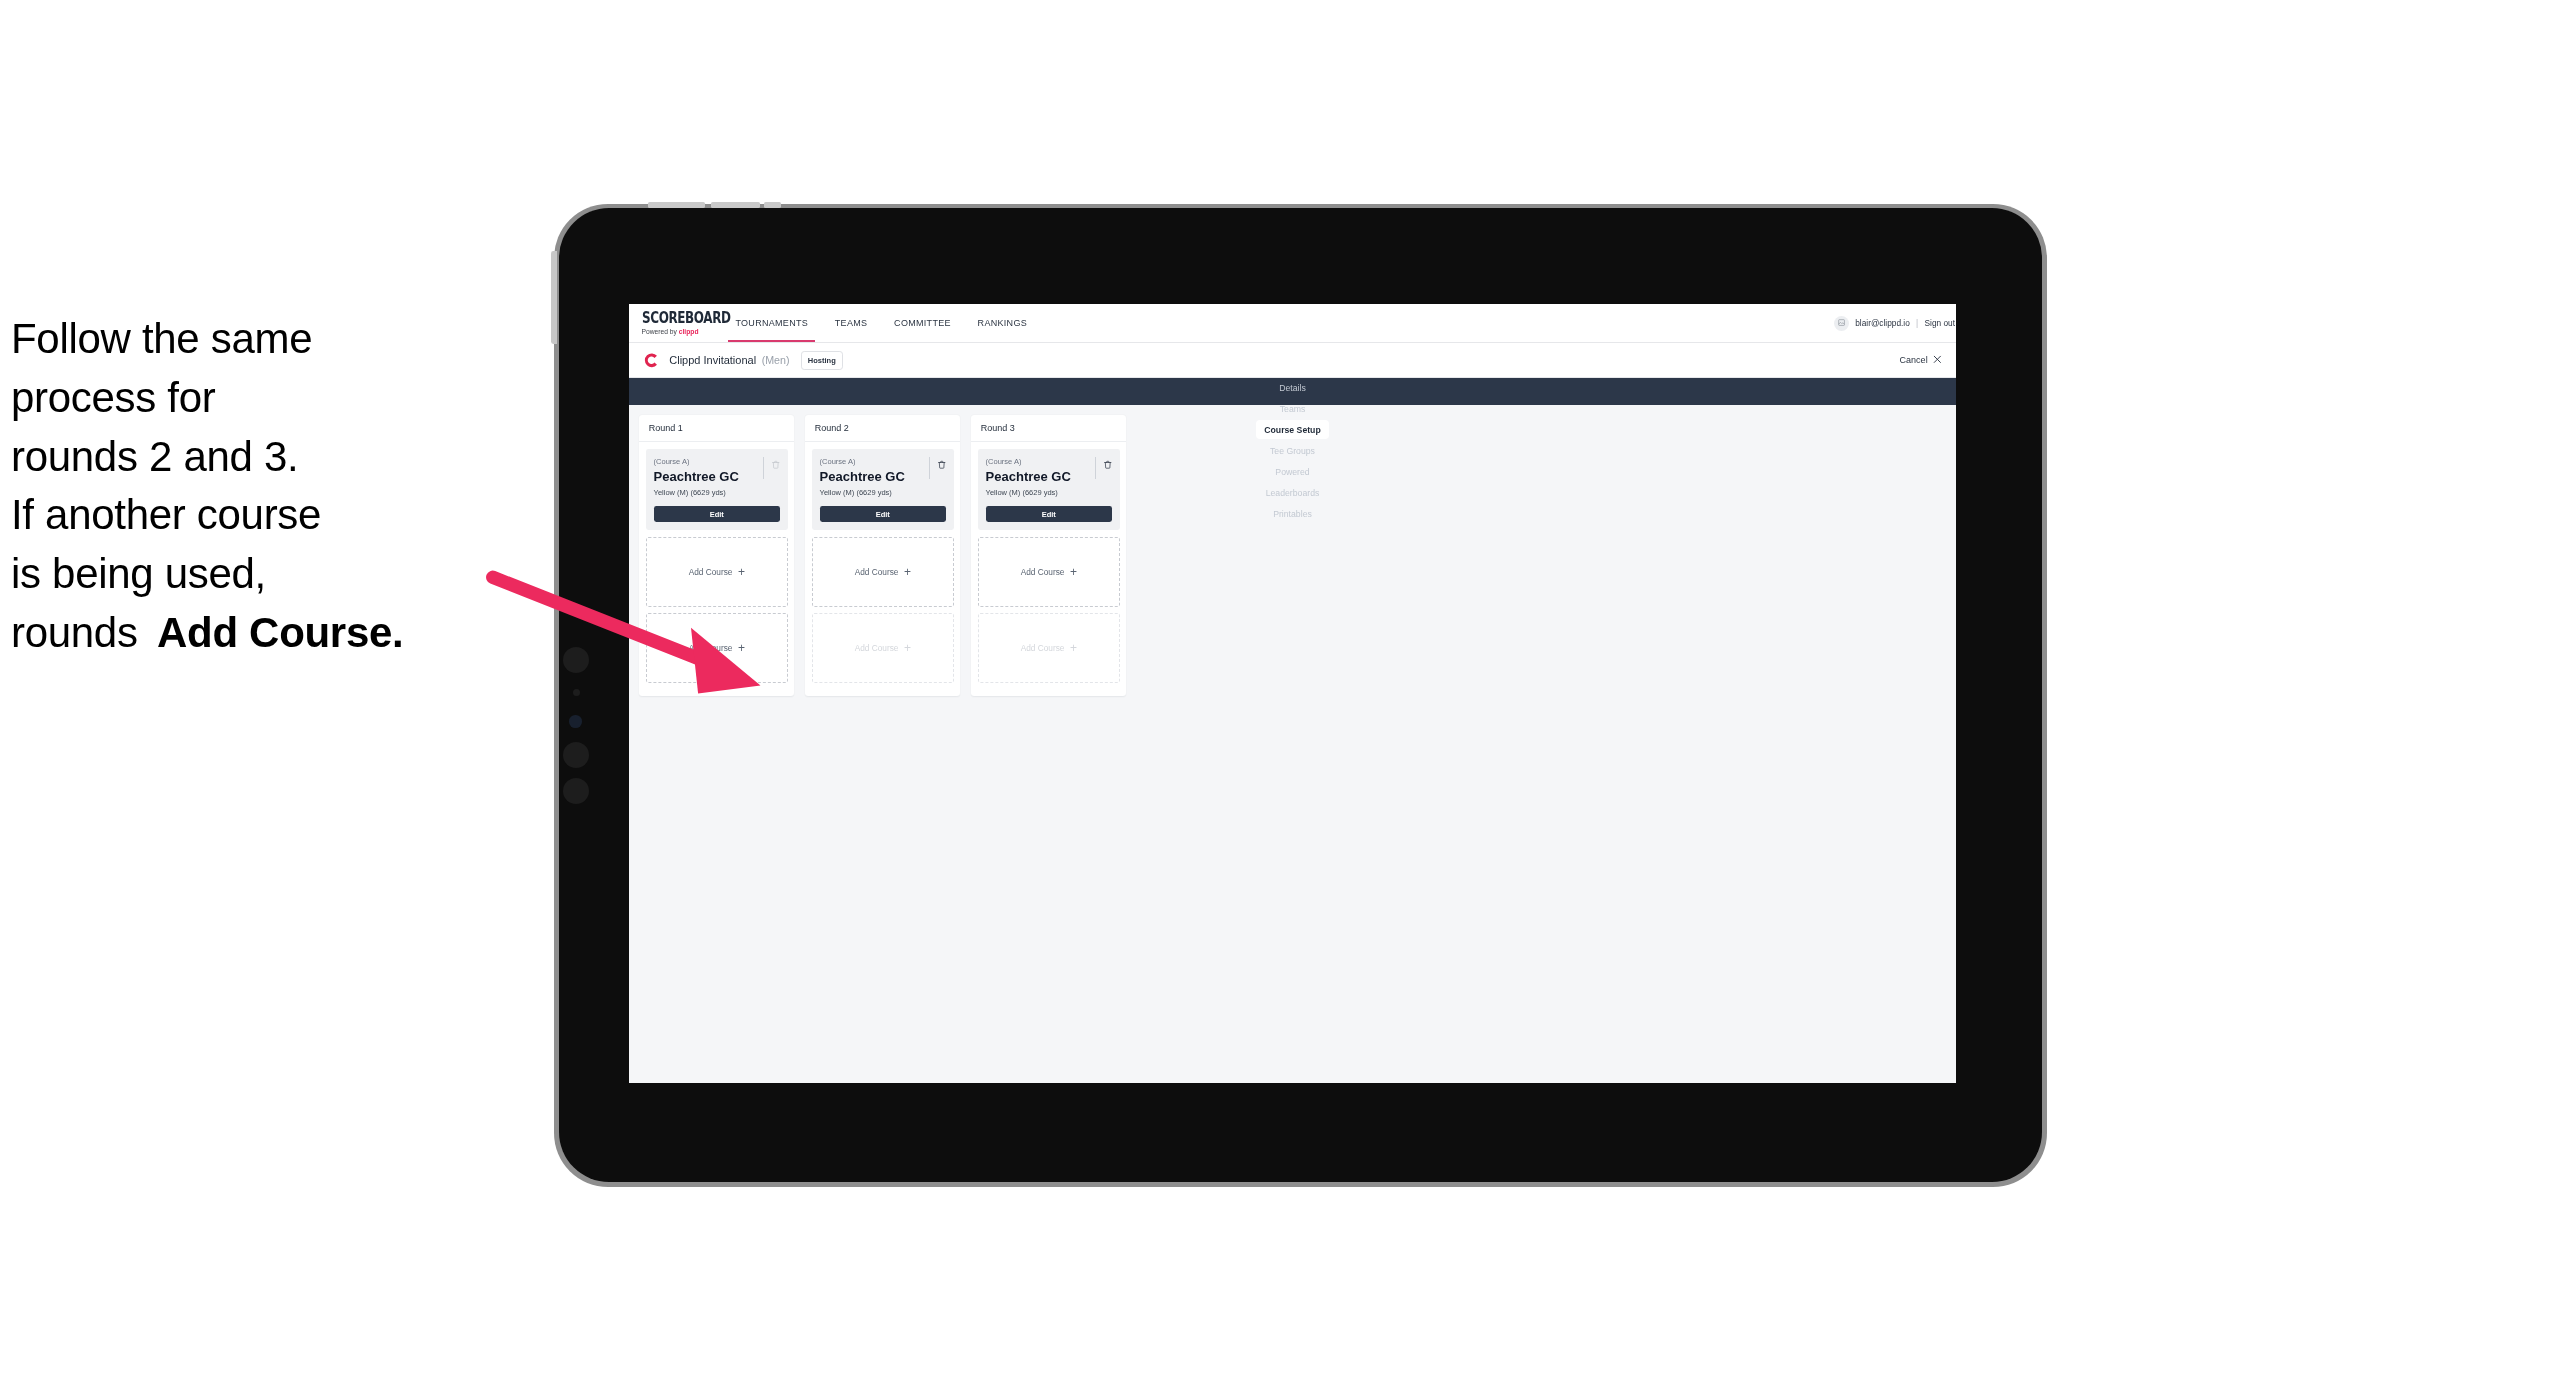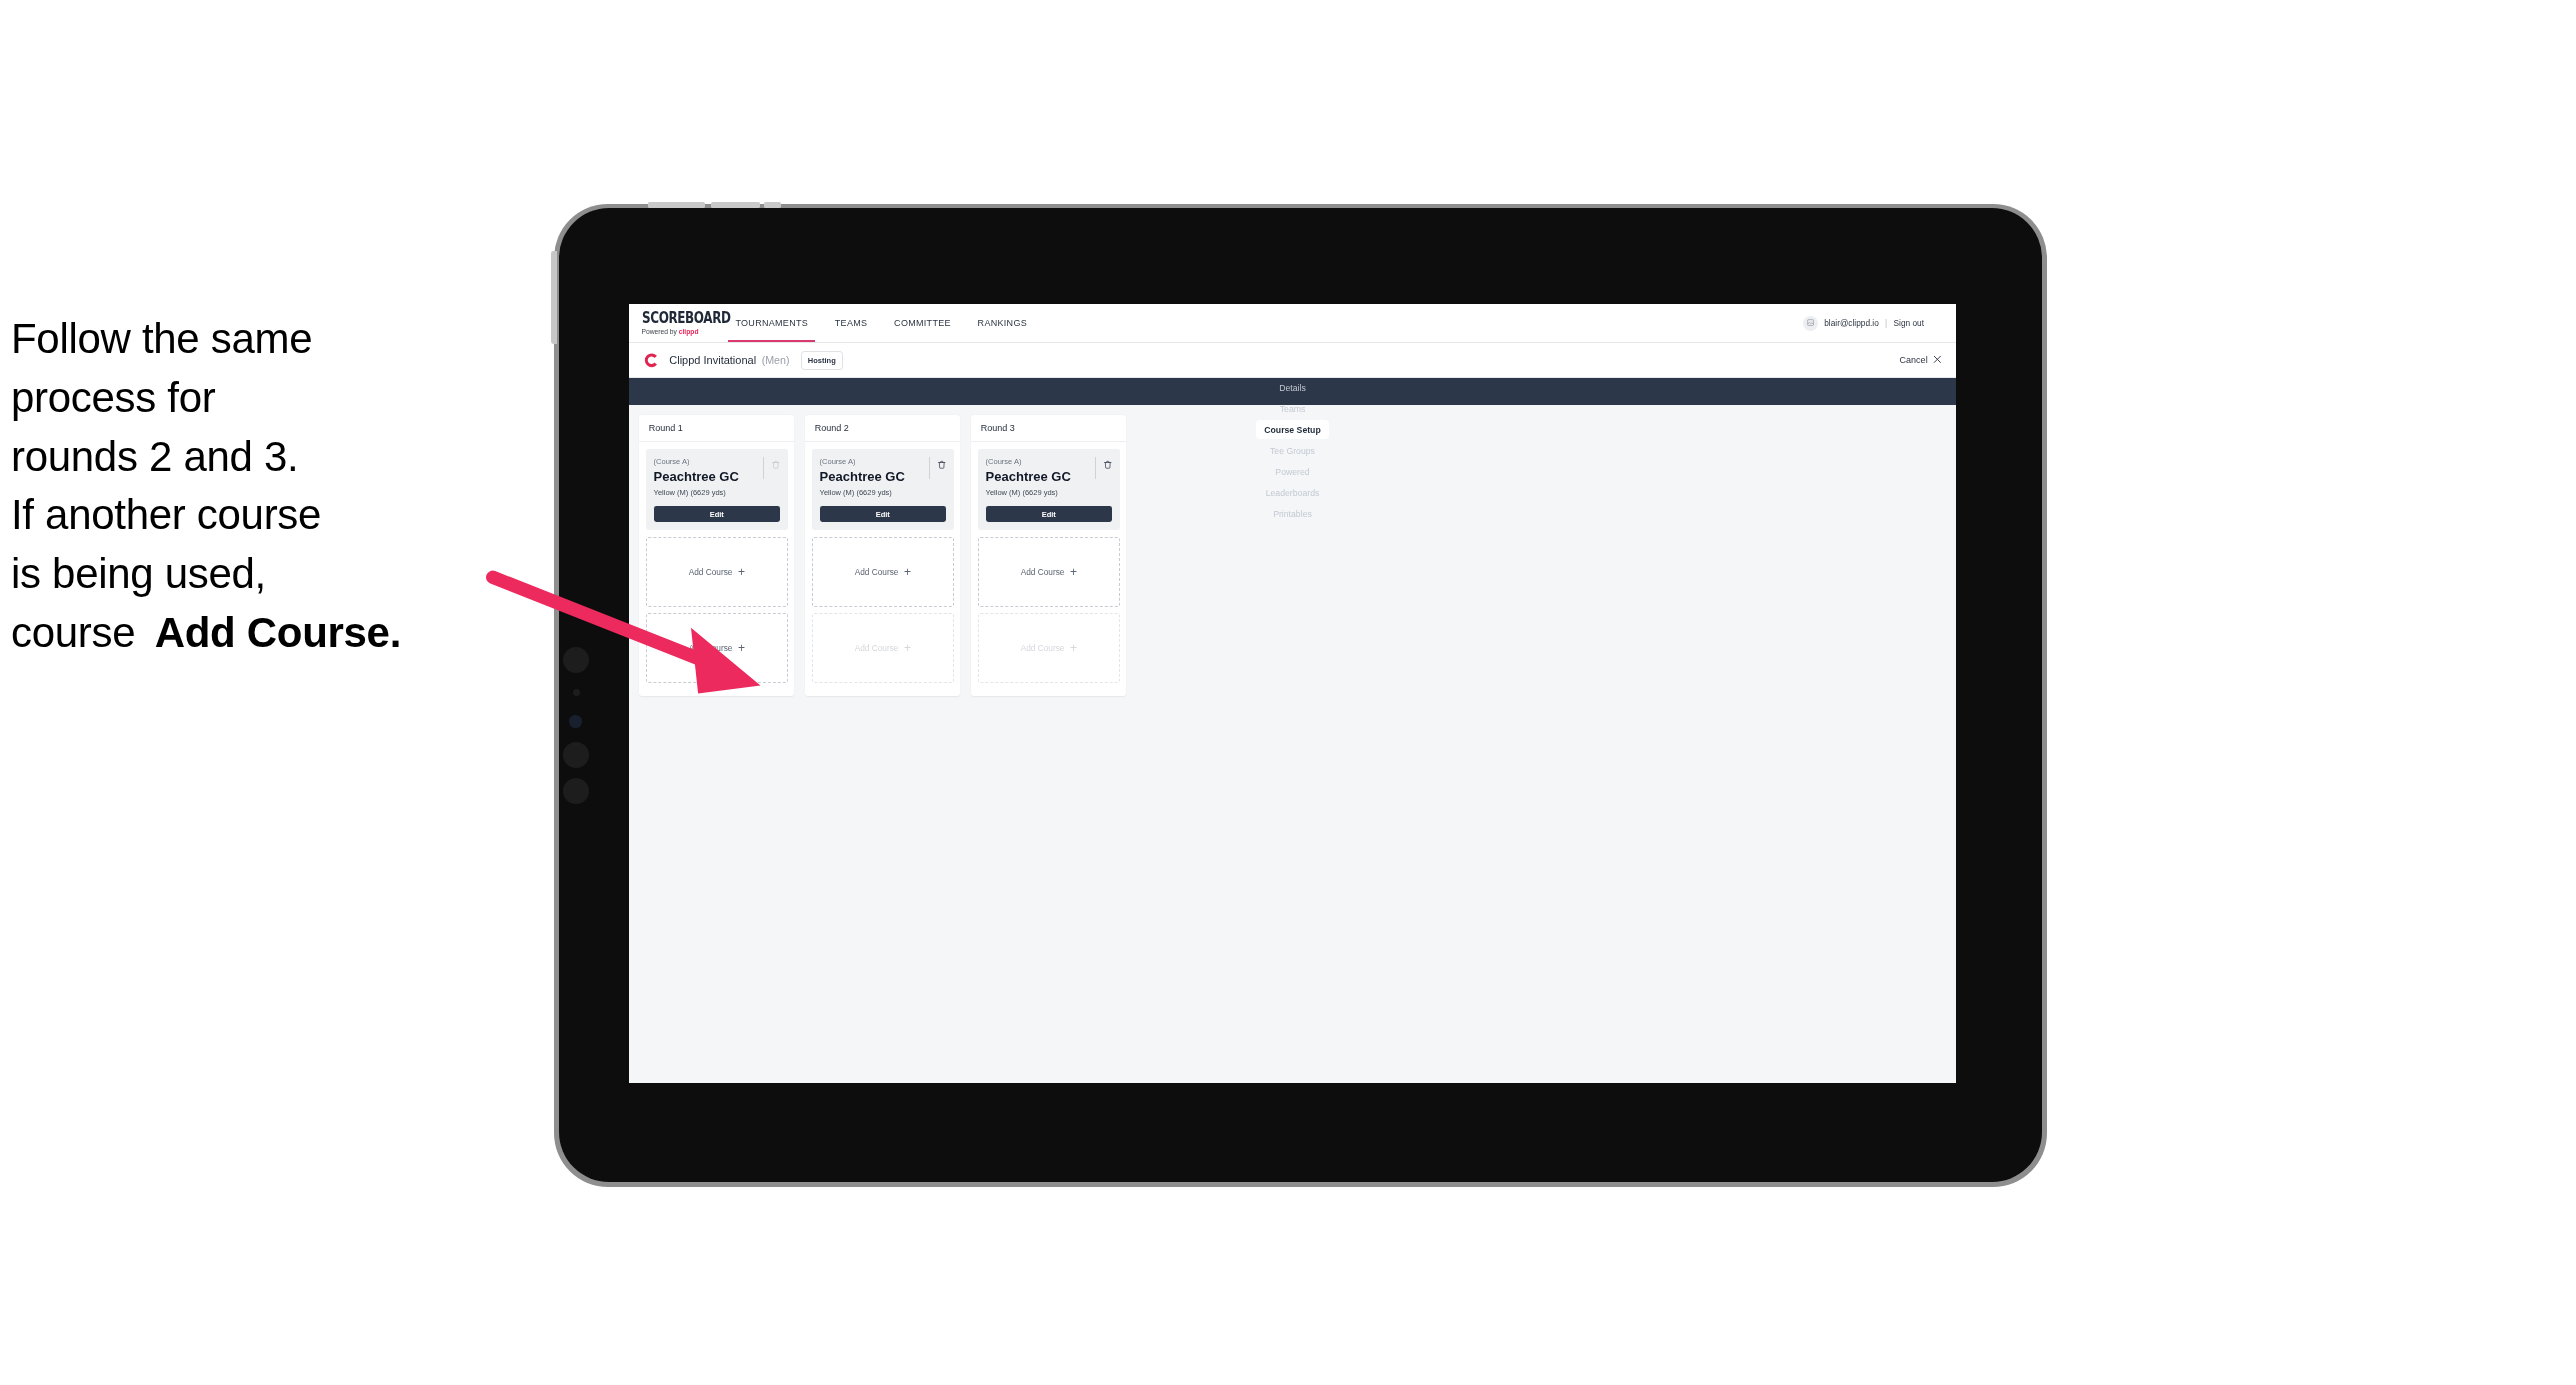--- a/index.html
+++ b/index.html
@@ -108,21 +108,21 @@
     white-space: nowrap;
   }
   .topnav-item.active::after {
     content: "";
     position: absolute; left: 6.3px; right: 6.3px; bottom: 0;
     height: 2px; background: #d93a6e;
   }
   .brand-right {
     margin-left: auto;
     display: flex; align-items: center;
-    padding-right: 32px;
+    padding-right: 1px;
     gap: 6.3px;
     font-size: 8.3px;
     color: #2b3442;
   }
   .avatar-chip {
     width: 15px; height: 15px; border-radius: 50%;
     background: #eceef1;
     display: flex; align-items: center; justify-content: center;
   }
   .avatar-chip svg { width: 7.1px; height: 7.1px; }
@@ -260,21 +260,21 @@
 <body>
 
 <div id="stage">
 
   <div class="annotation">
     <div>Follow the same</div>
     <div>process for</div>
     <div>rounds 2 and 3.</div>
     <div>If another course</div>
     <div>is being used,</div>
-    <div><span>course </span><b>Add Course.</b></div>
+    <div><span>rounds </span><b>Add Course.</b></div>
   </div>
 
   <div class="tablet-outer"></div>
   <div class="tablet-body"></div>
   <div class="tablet-topbtn" style="left:648px;width:57px;"></div>
   <div class="tablet-topbtn" style="left:711px;width:49px;"></div>
   <div class="tablet-topbtn" style="left:764px;width:17.4px;"></div>
   <div class="tablet-sidebtn" style="top:251px;height:93px;"></div>
   <div class="cam-dot" style="left:563px;top:647px;width:26px;height:26px;"></div>
   <div class="cam-dot" style="left:573px;top:689px;width:7.1px;height:7.1px;"></div>

